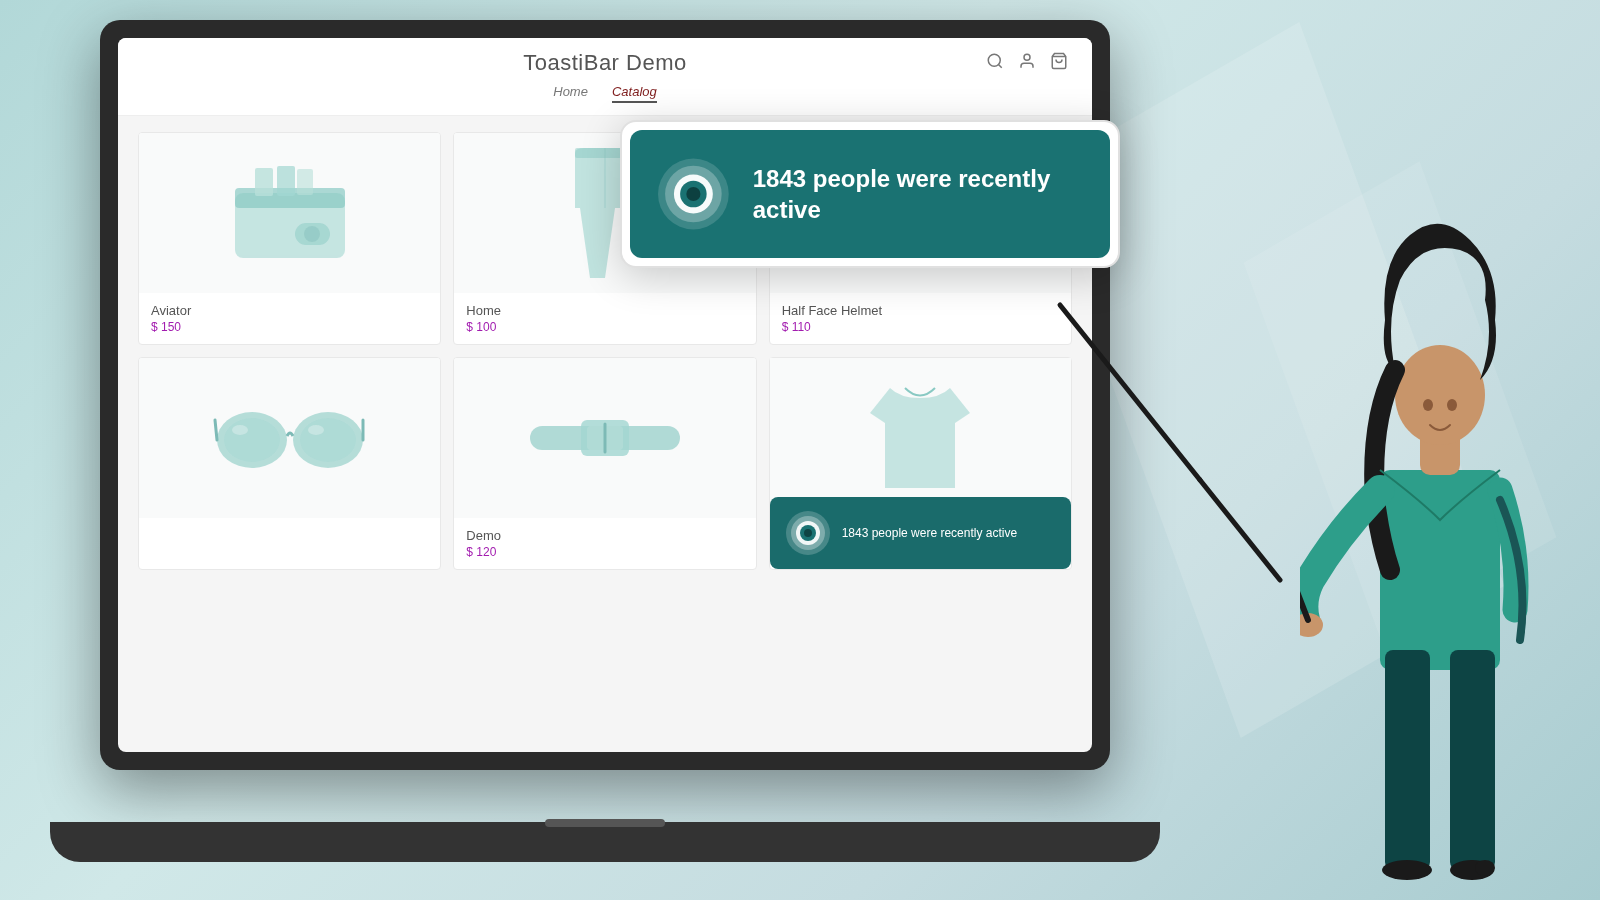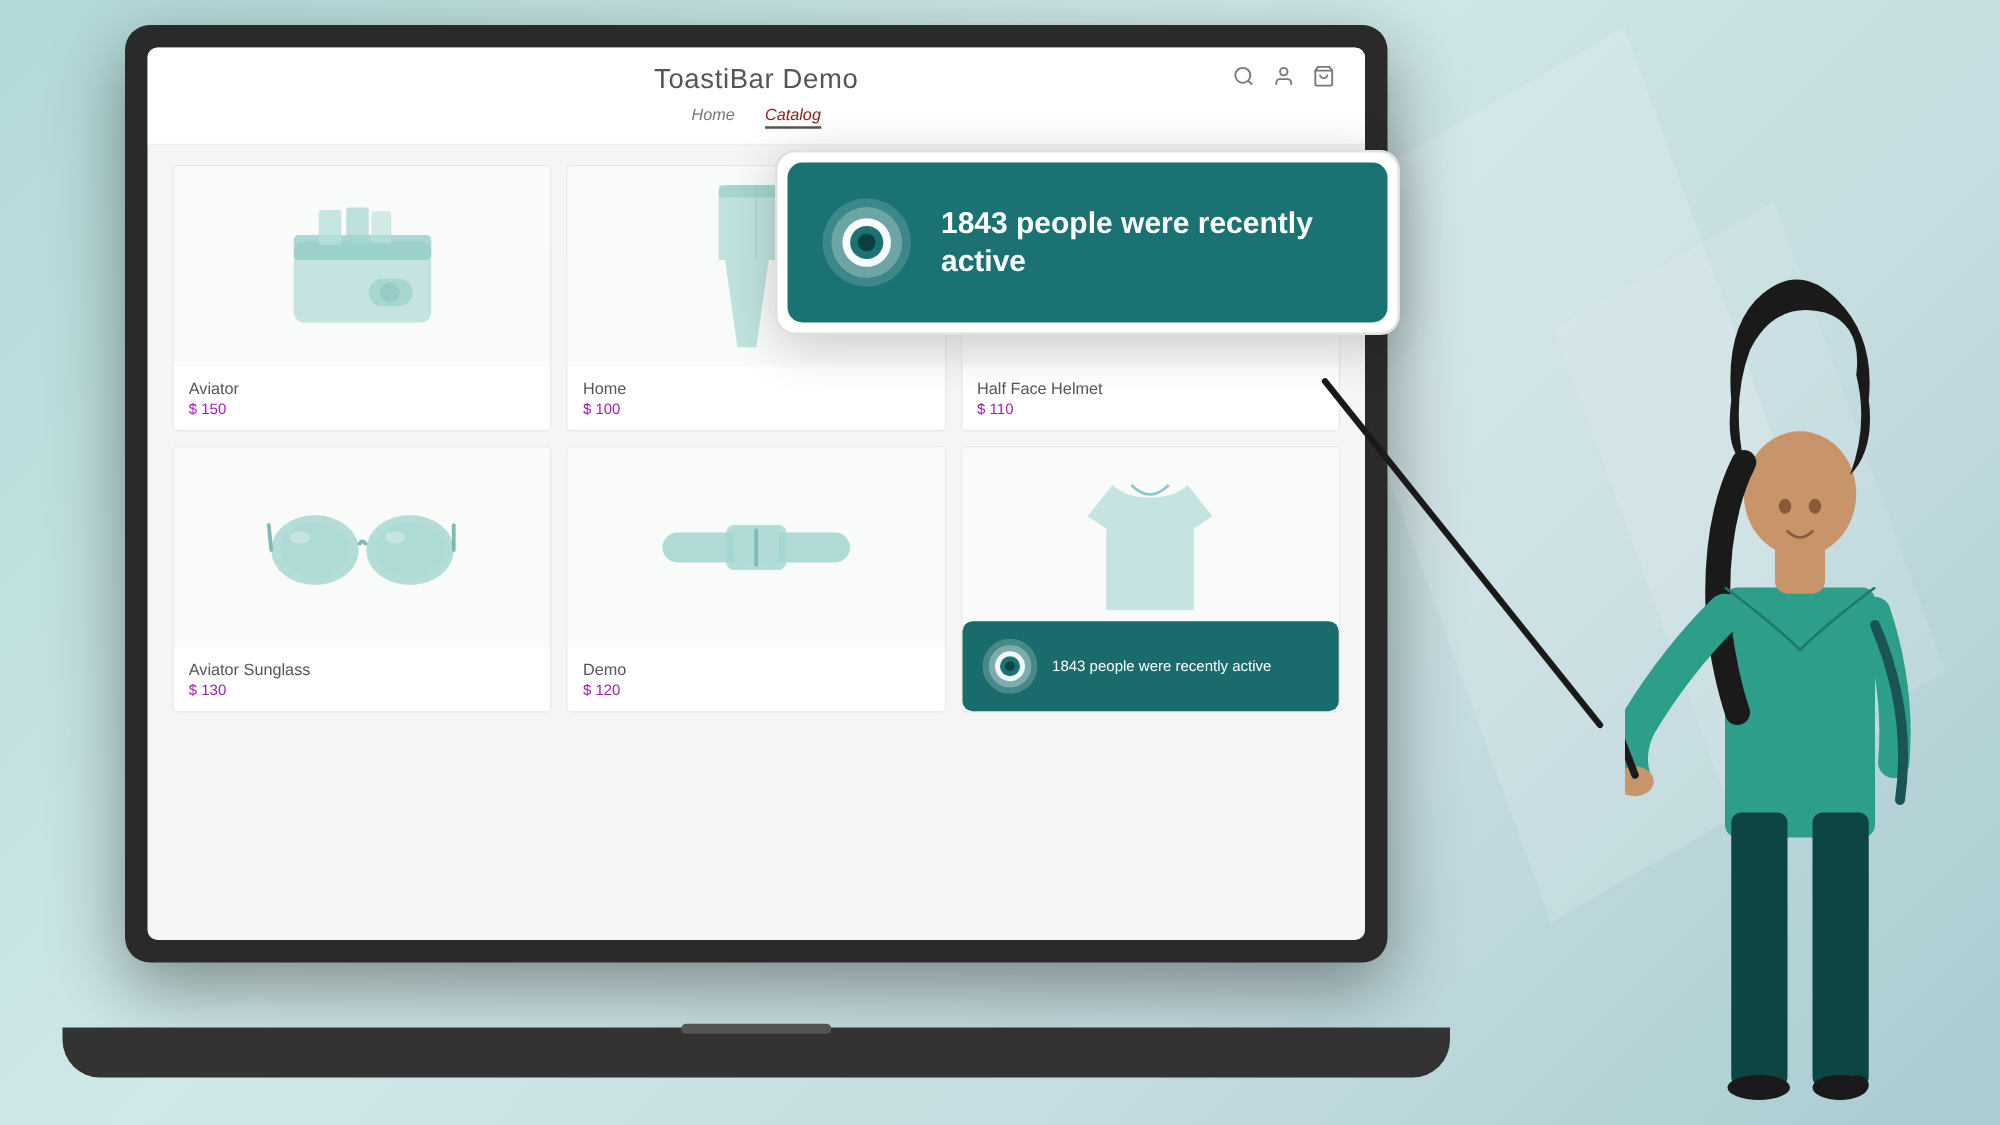--- a/index.html
+++ b/index.html
@@ -348,24 +348,20 @@
 
               <path d="M77 38 Q80 32 83 38" stroke="#4aa09a" stroke-width="3" fill="none"></path>
 
               <line x1="5" y1="22" x2="7" y2="42" stroke="#4aa09a" stroke-width="3" stroke-linecap="round"></line>
               <line x1="153" y1="22" x2="153" y2="42" stroke="#4aa09a" stroke-width="3" stroke-linecap="round"></line>
 
               <ellipse cx="30" cy="32" rx="8" ry="5" fill="white" opacity="0.3"></ellipse>
               <ellipse cx="106" cy="32" rx="8" ry="5" fill="white" opacity="0.3"></ellipse>
             </svg>
           </div>
-          <div class="product-info">
-            <div class="product-name">Aviator Sunglass</div>
-            <div class="product-price">$ 130</div>
-          </div>
         </div>
 
         <div class="product-card">
           <div class="product-image-area">
             <svg width="160" height="80" viewBox="0 0 160 80" class="product-svg">
 
               <rect x="5" y="28" width="150" height="24" rx="12" fill="#5ab5ac" opacity="0.65"></rect>
 
               <rect x="56" y="22" width="48" height="36" rx="6" fill="#7ec8c0" opacity="0.8"></rect>
               <rect x="62" y="28" width="36" height="24" rx="4" fill="#9dd4cc" opacity="0.6"></rect>

